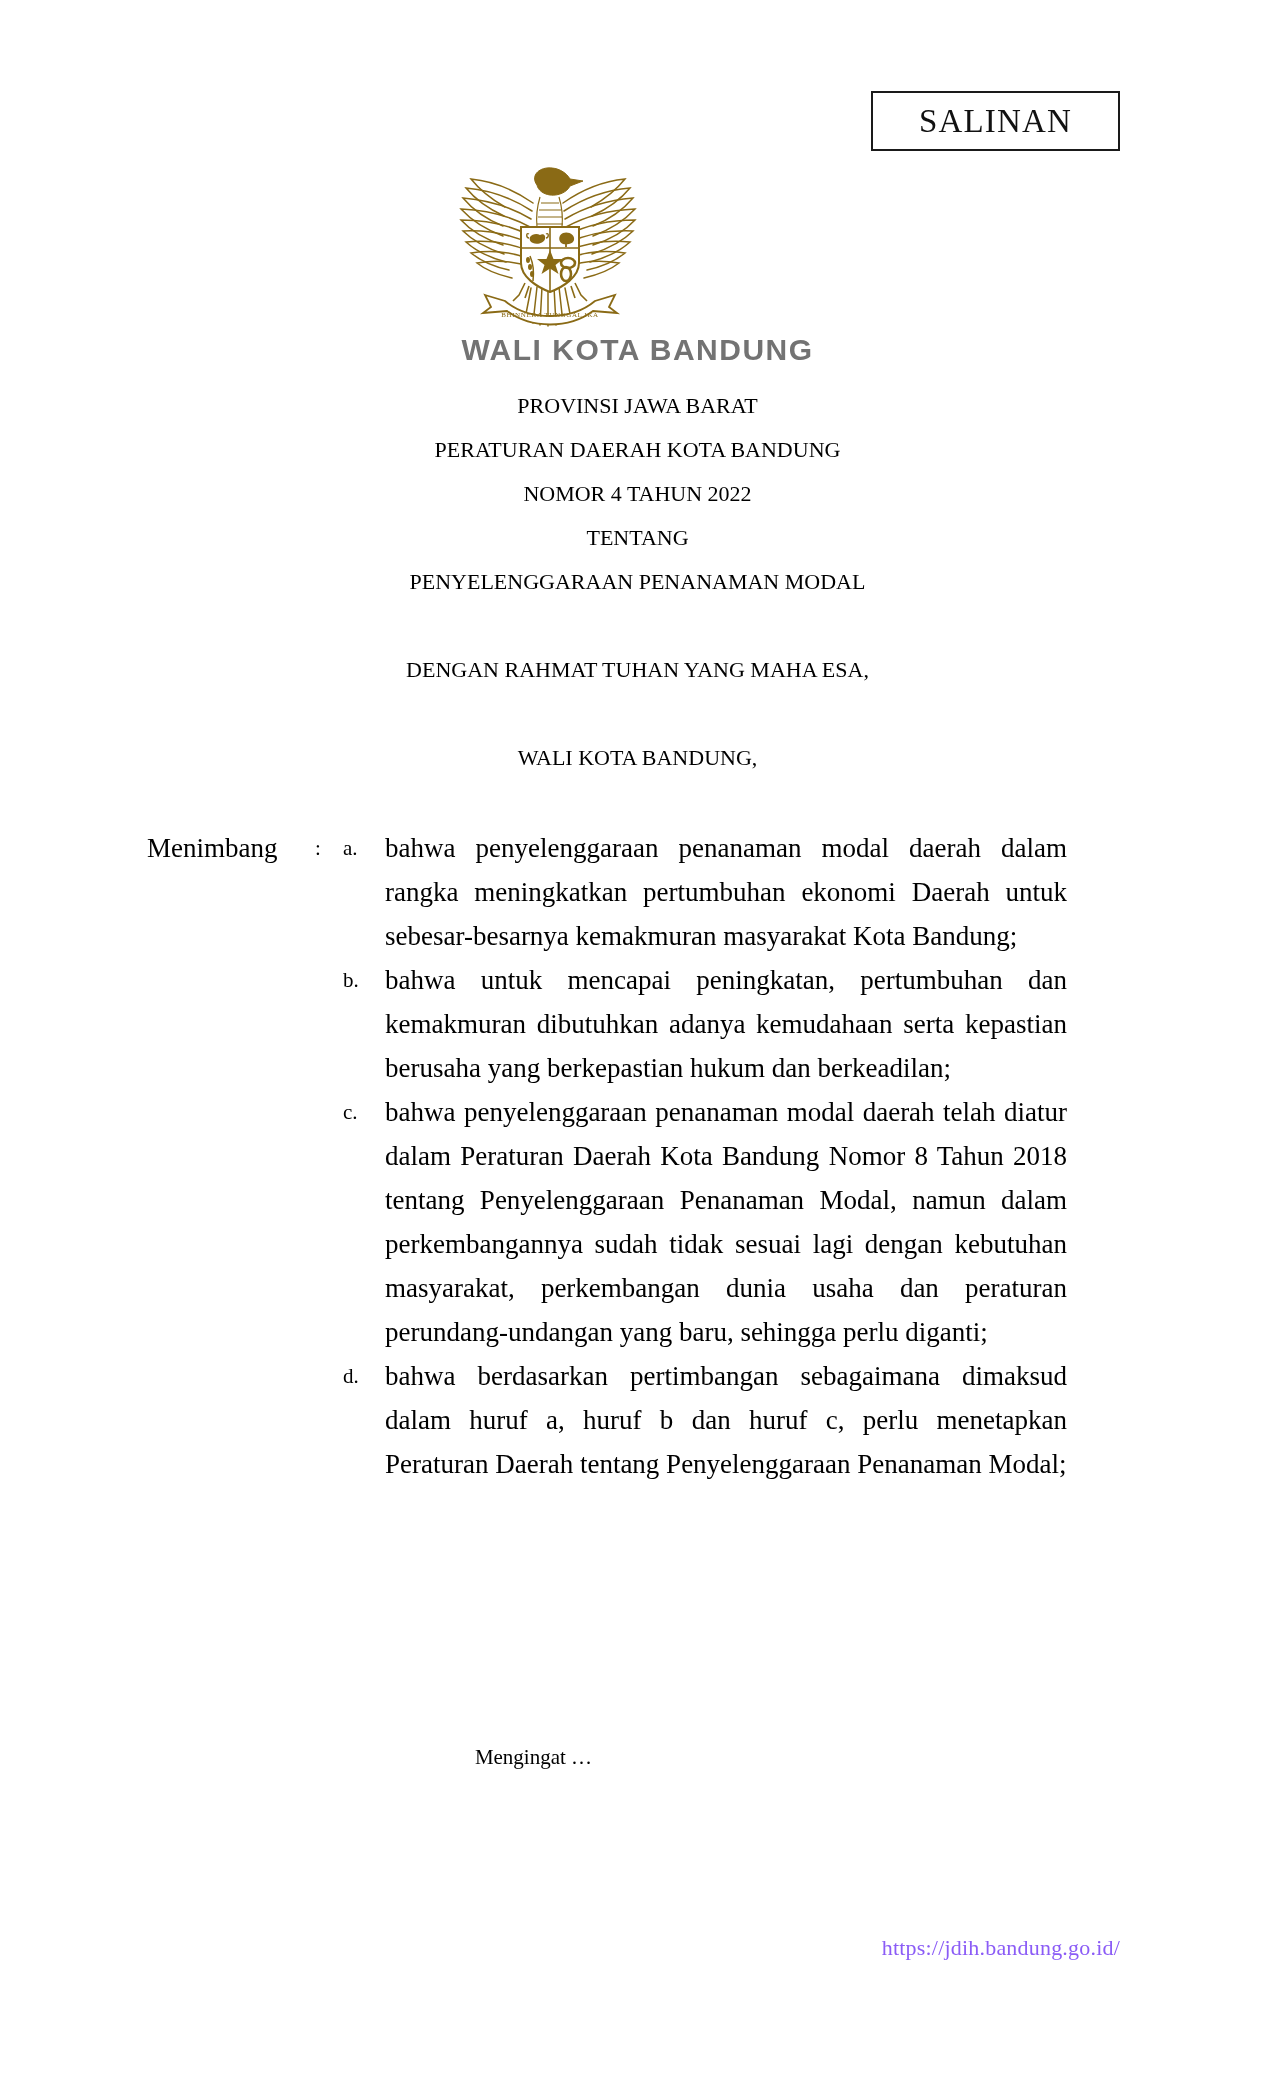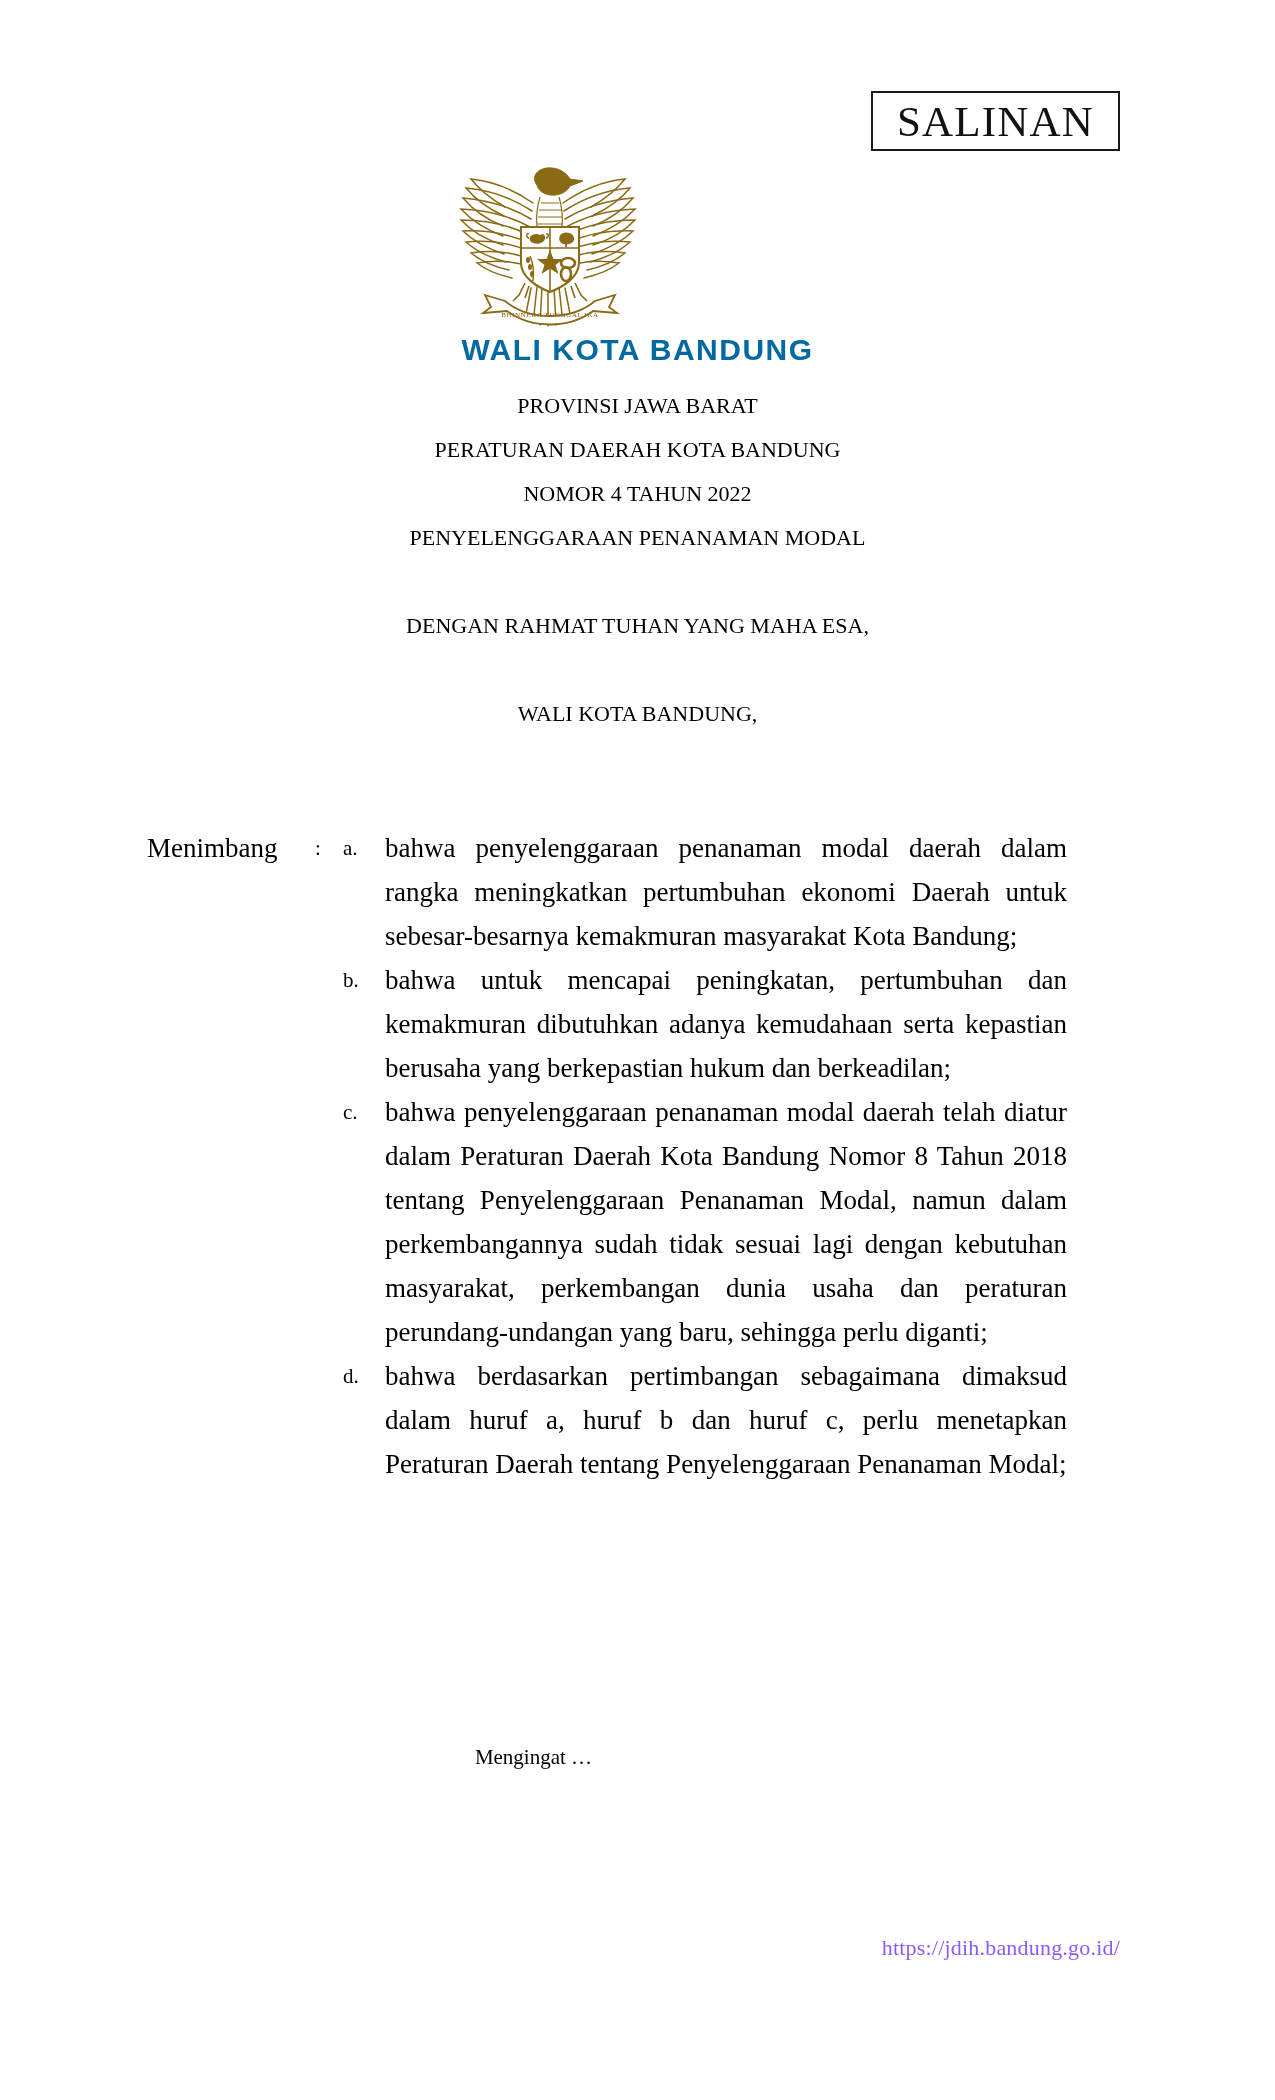--- a/index.html
+++ b/index.html
@@ -26,21 +26,21 @@
     top: 91px;
     width: 249px;
     height: 60px;
     border: 2px solid #1a1a1a;
     box-sizing: border-box;
     display: flex;
     align-items: center;
     justify-content: center;
   }
   .salinan-text {
-    font-size: 43px;
+    font-size: 33px;
     letter-spacing: 1.2px;
     line-height: 1;
     color: #111111;
   }
 
   
   .emblem-wrap {
     position: absolute;
     left: 0;
     top: 155px;
@@ -58,21 +58,21 @@
   .wordmark {
     position: absolute;
     left: 0;
     top: 333px;
     width: 1275px;
     text-align: center;
     font-family: "Liberation Sans", "DejaVu Sans", sans-serif;
     font-weight: bold;
     font-size: 30px;
     letter-spacing: 1.5px;
-    color: #0369a1;
+    color: #737373;
   }
 
   
   .heading-block {
     position: absolute;
     left: 0;
     top: 384px;
     width: 1275px;
     text-align: center;
   }
@@ -253,20 +253,21 @@
       </svg>
     </span>
   </div>
 
   <div class="wordmark">WALI KOTA BANDUNG</div>
 
   <div class="heading-block">
     <div class="hl">PROVINSI JAWA BARAT</div>
     <div class="hl">PERATURAN DAERAH KOTA BANDUNG</div>
     <div class="hl">NOMOR 4 TAHUN 2022</div>
+    <div class="hl">TENTANG</div>
     <div class="hl">PENYELENGGARAAN PENANAMAN MODAL</div>
     <div class="spacer-line"></div>
     <div class="hl">DENGAN RAHMAT TUHAN YANG MAHA ESA,</div>
     <div class="spacer-line"></div>
     <div class="hl">WALI KOTA BANDUNG,</div>
   </div>
 
   <div class="considerans">
     <div class="cons-row">
       <div class="cons-label">Menimbang</div>

